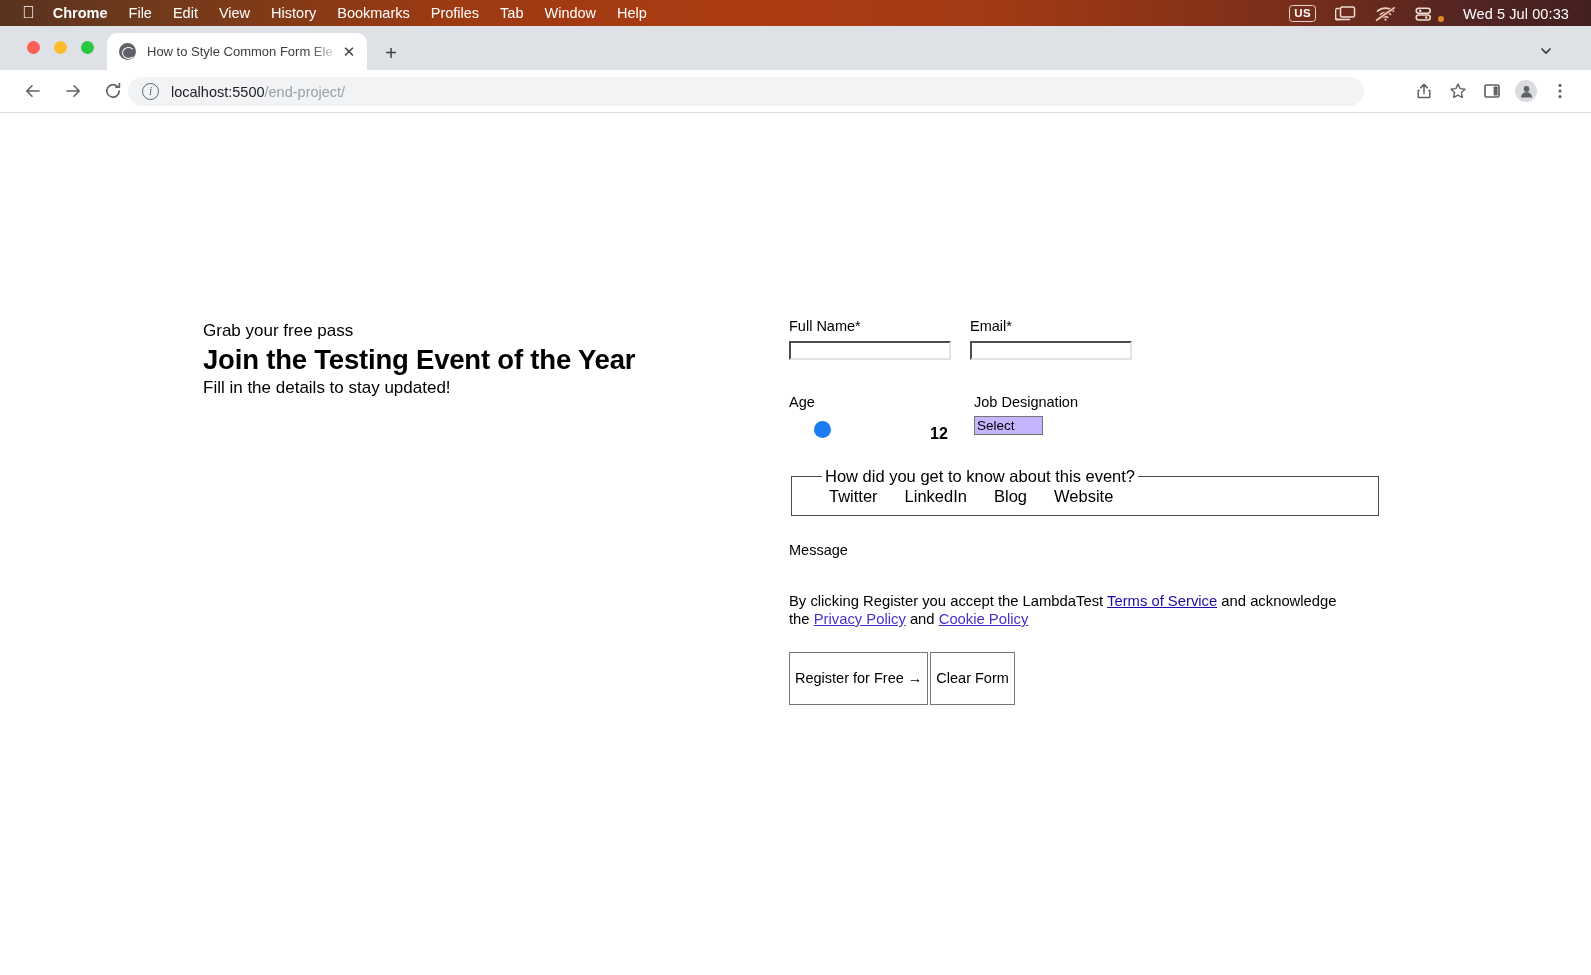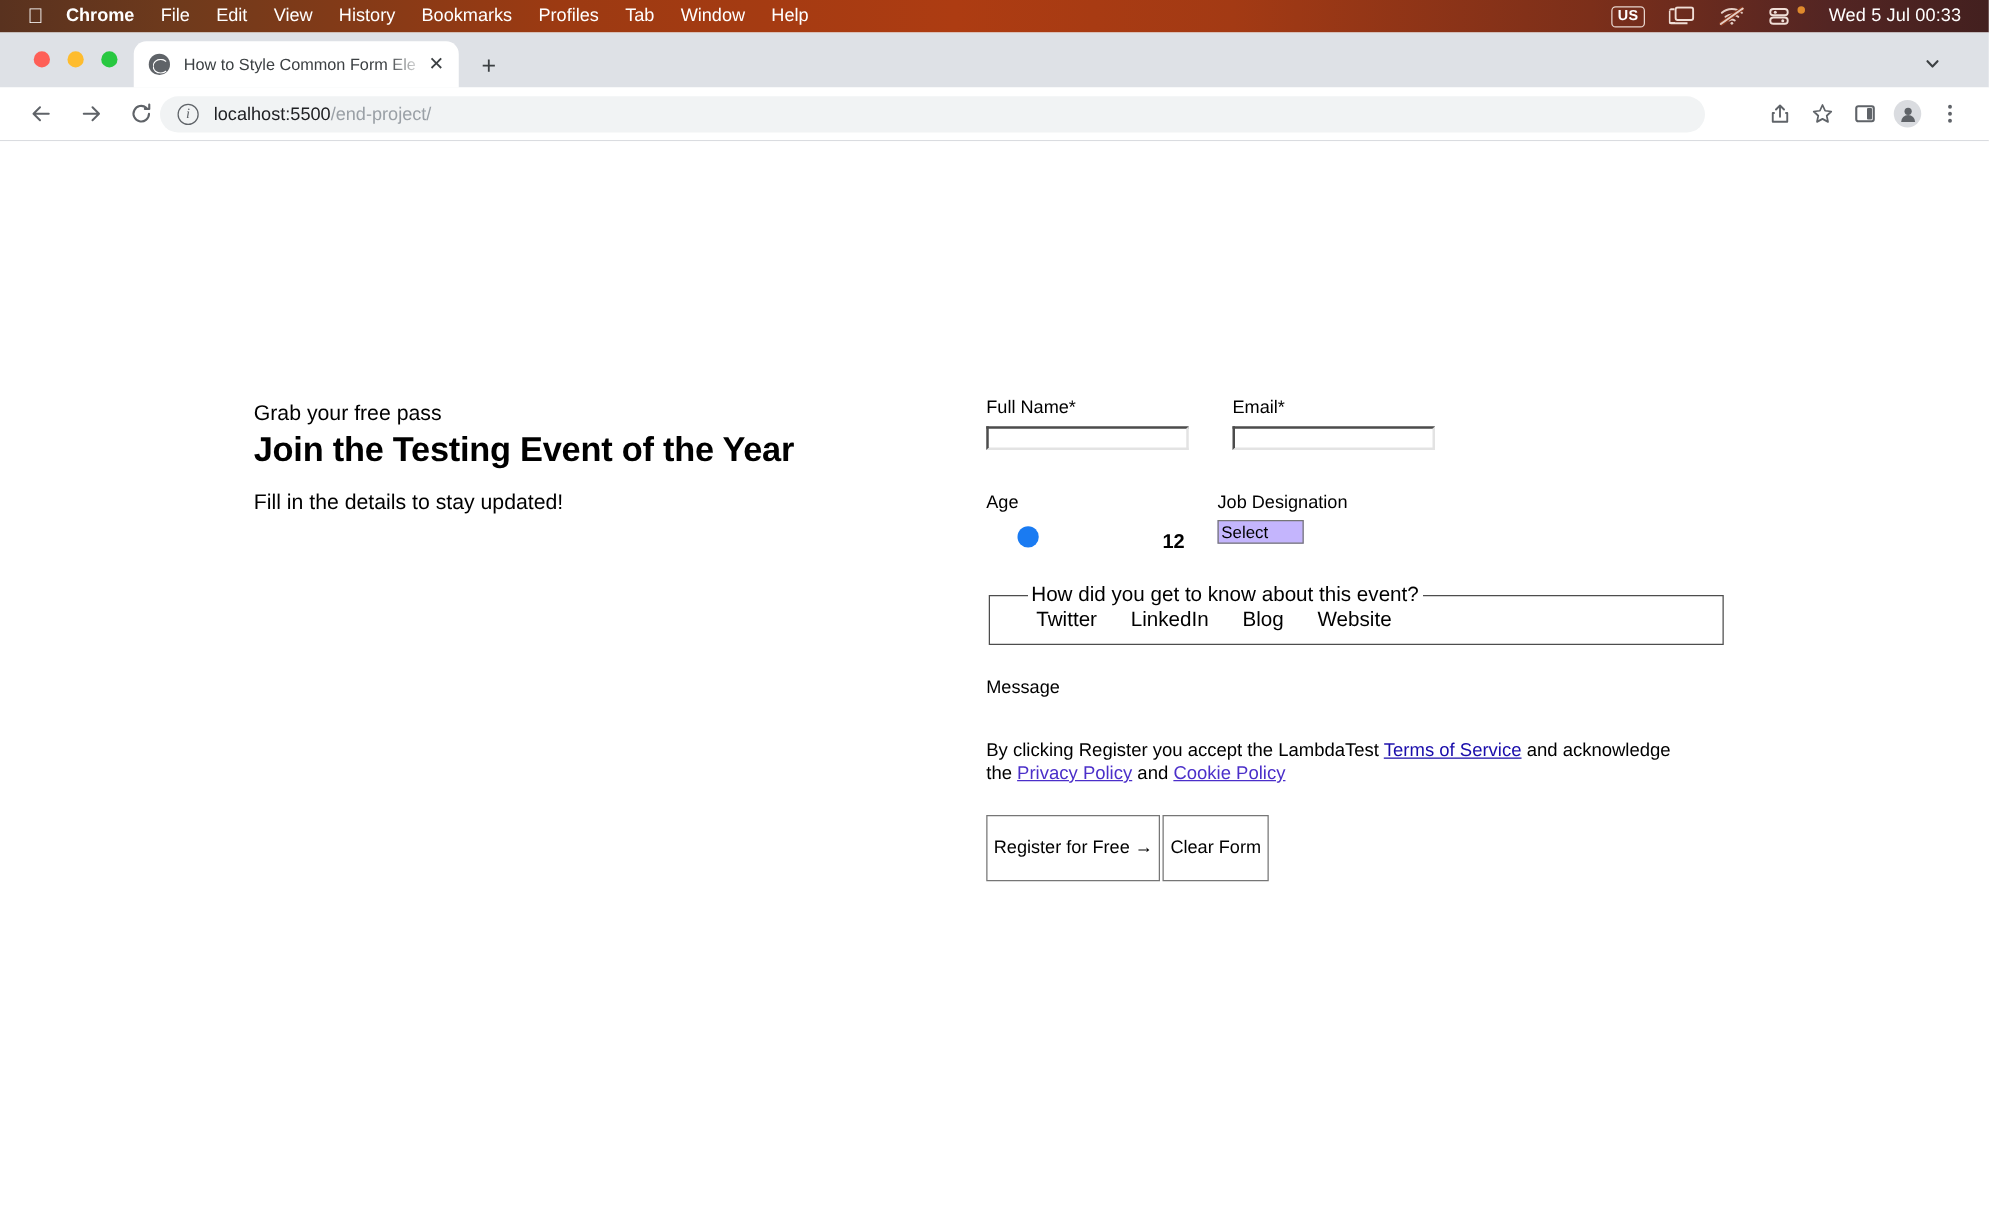--- a/index.html
+++ b/index.html
@@ -24,21 +24,21 @@
     user-select: none;
   }
   #menubar .apple {
     margin-left: 22px; margin-right: 18px;
     font-size: 17px; line-height: 1;
     position: relative; top: -1px;
   }
   #menubar .mitem { margin-right: 21px; white-space: nowrap; }
   #menubar .mitem.bold { font-weight: bold; }
   #menubar .spacer { flex: 1; }
-  #menubar .right { display: flex; align-items: flex-start; gap: 19px; margin-right: 22px; }
+  #menubar .right { display: flex; align-items: flex-end; gap: 19px; margin-right: 22px; }
   .mb-us {
     border: 1.3px solid #e7d5cd; border-radius: 3.5px;
     font-size: 11.5px; font-weight: bold; letter-spacing: .4px;
     padding: 0px 4px 1px 4px; line-height: 14px;
   }
   .mb-icon { display: inline-flex; align-items: center; }
   .mb-clock { font-size: 14.5px; white-space: nowrap; letter-spacing: .1px; }
   .mb-dot { width: 6px; height: 6px; border-radius: 50%; background: #e08a2c; display: inline-block; margin-left: -13px; }
 
   
@@ -150,26 +150,26 @@
     width: 1591px; height: 862px;
     background: #ffffff;
     overflow: hidden;
     color: #000000;
   }
 
   
   #hero { position: absolute; left: 203px; top: 206px; }
   #hero .eyebrow { font-size: 17px; line-height: 23px; }
   #hero h1 { margin: 1px 0 0 0; font-size: 27.5px; font-weight: bold; letter-spacing: -0.2px; line-height: 33px; }
-  #hero .sub { font-size: 17px; line-height: 23px; margin-top: 14px; }
+  #hero .sub { font-size: 17px; line-height: 23px; margin-top: 0; }
 
   
   #form { position: absolute; left: 789px; top: 205px; width: 600px; }
   .fld-label { font-size: 14.5px; line-height: 17px; }
-  .row1 { display: flex; gap: 35px; }
+  .row1 { display: flex; gap: 19px; }
   .col { display: flex; flex-direction: column; }
   .txtinput {
     margin-top: 6px;
     width: 162px; height: 19px;
     background: #ffffff;
     border: 2px inset #d4d4d4;
     border-top-color: #a0a0a0; border-left-color: #a0a0a0;
     border-right-color: #e3e3e3; border-bottom-color: #e3e3e3;
     font-family: "Liberation Sans", sans-serif; font-size: 13px;
     padding: 0 2px;

